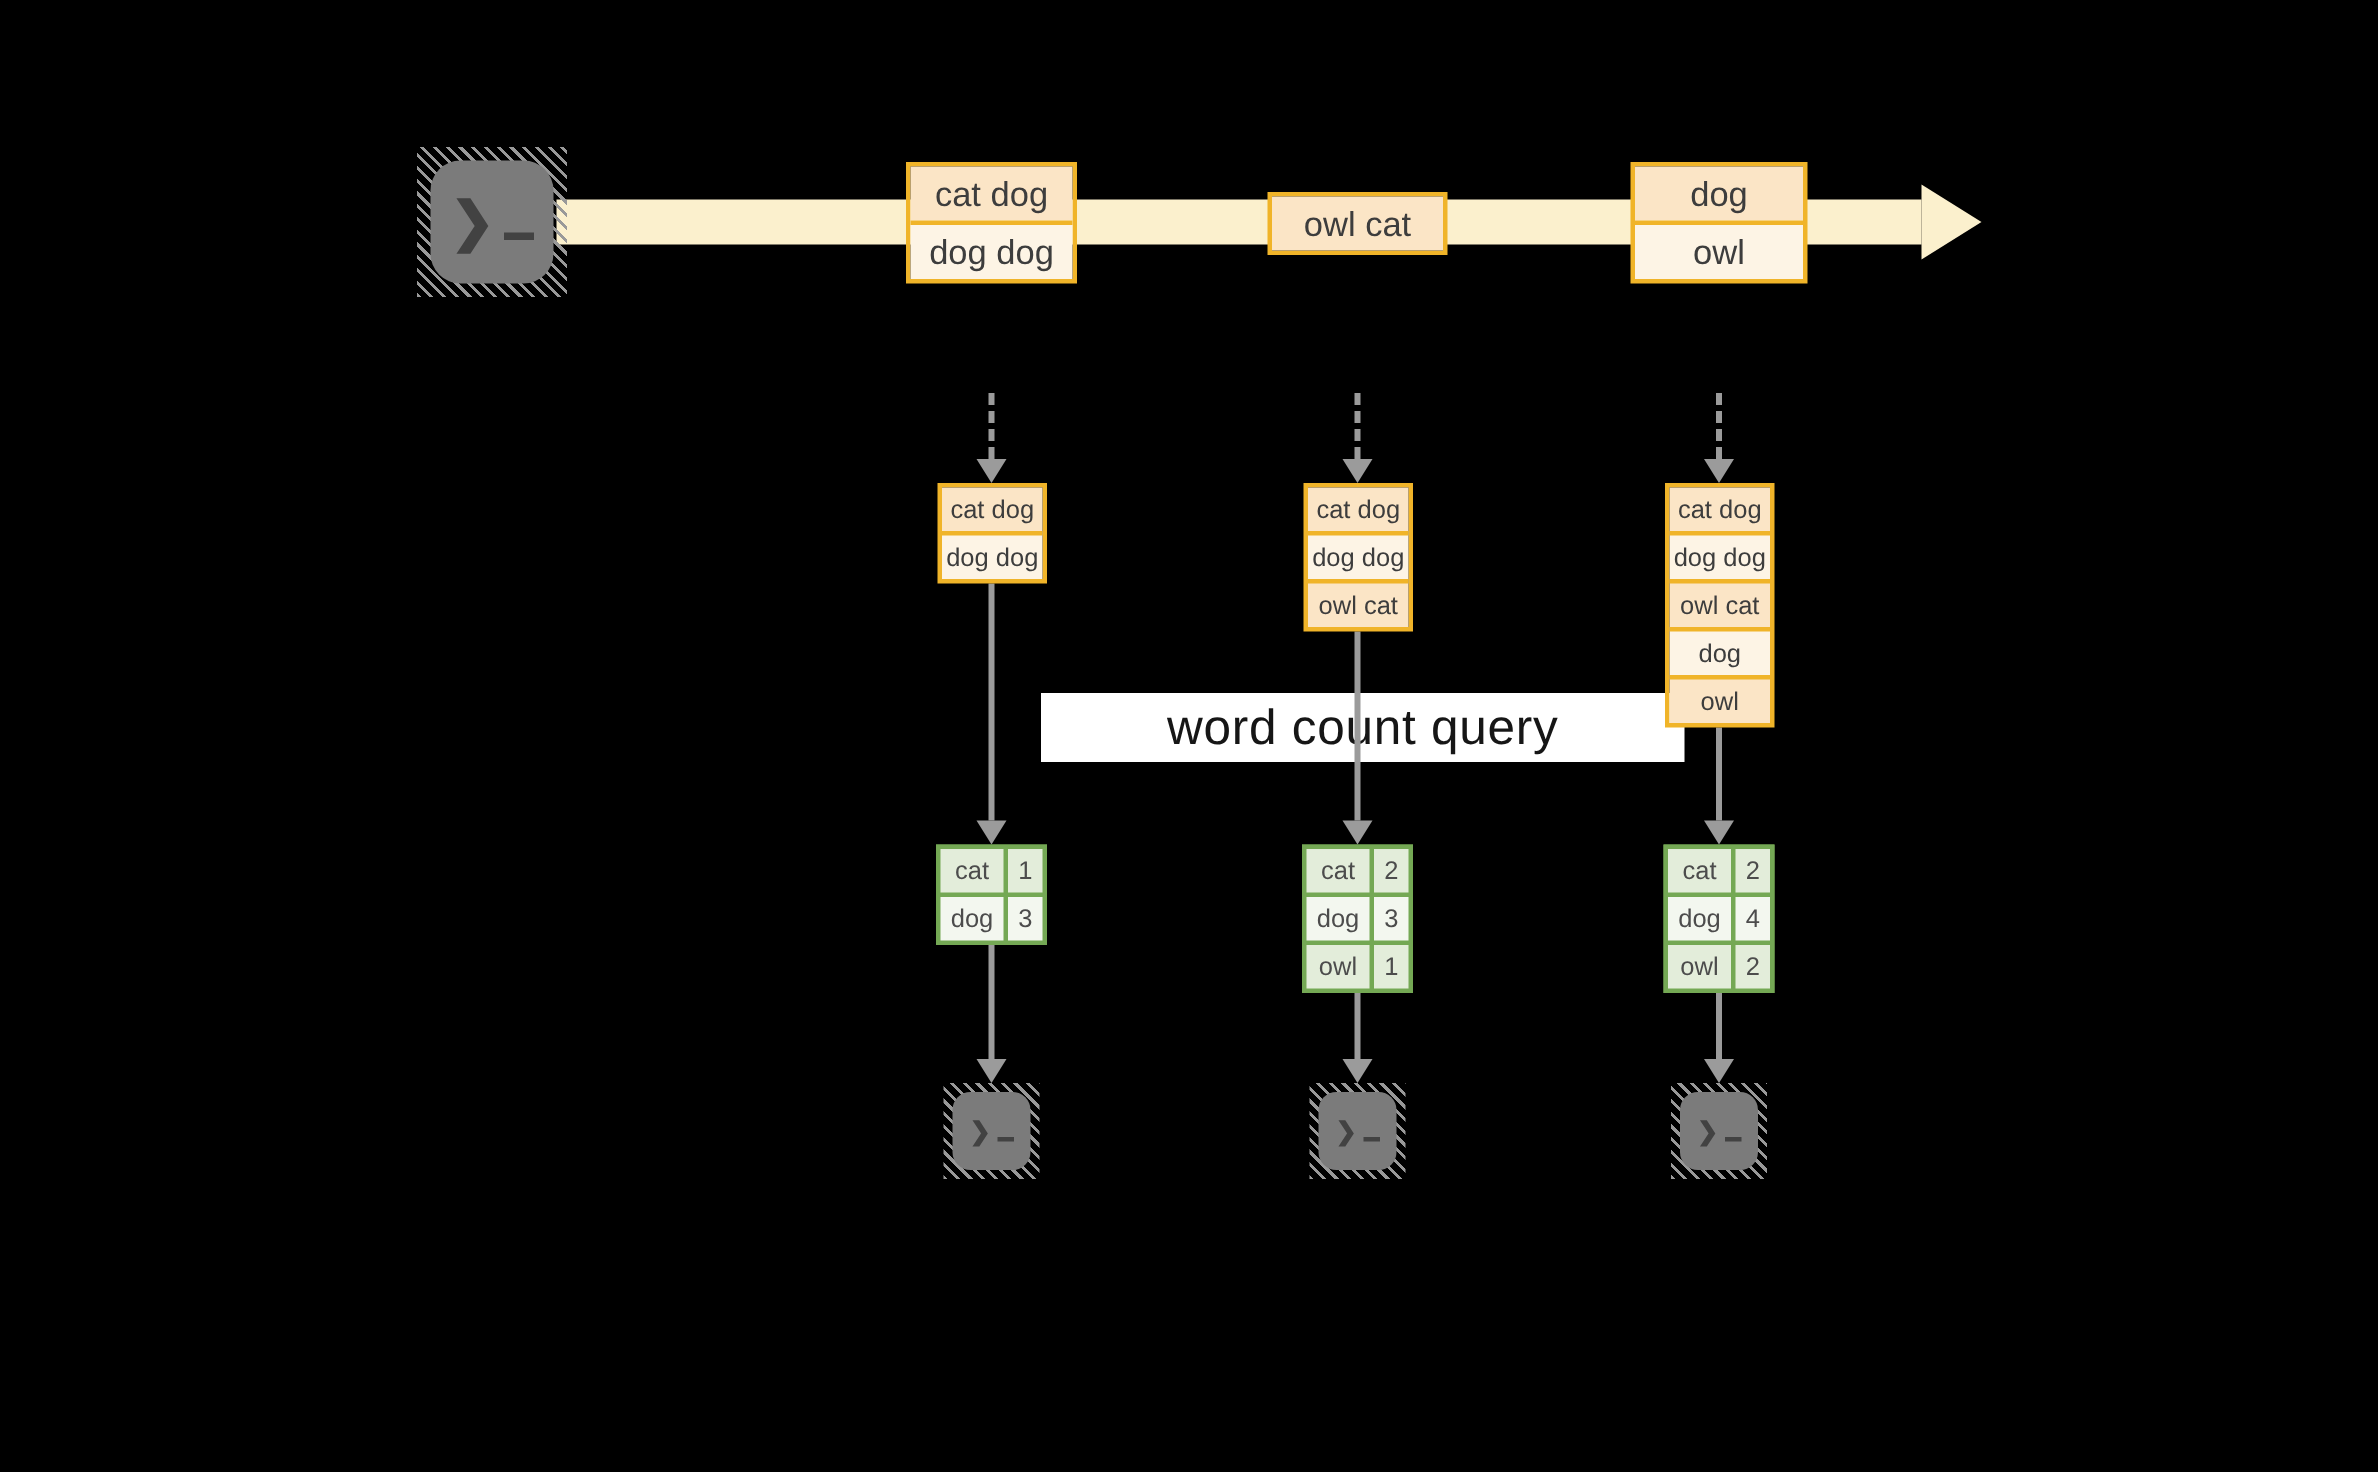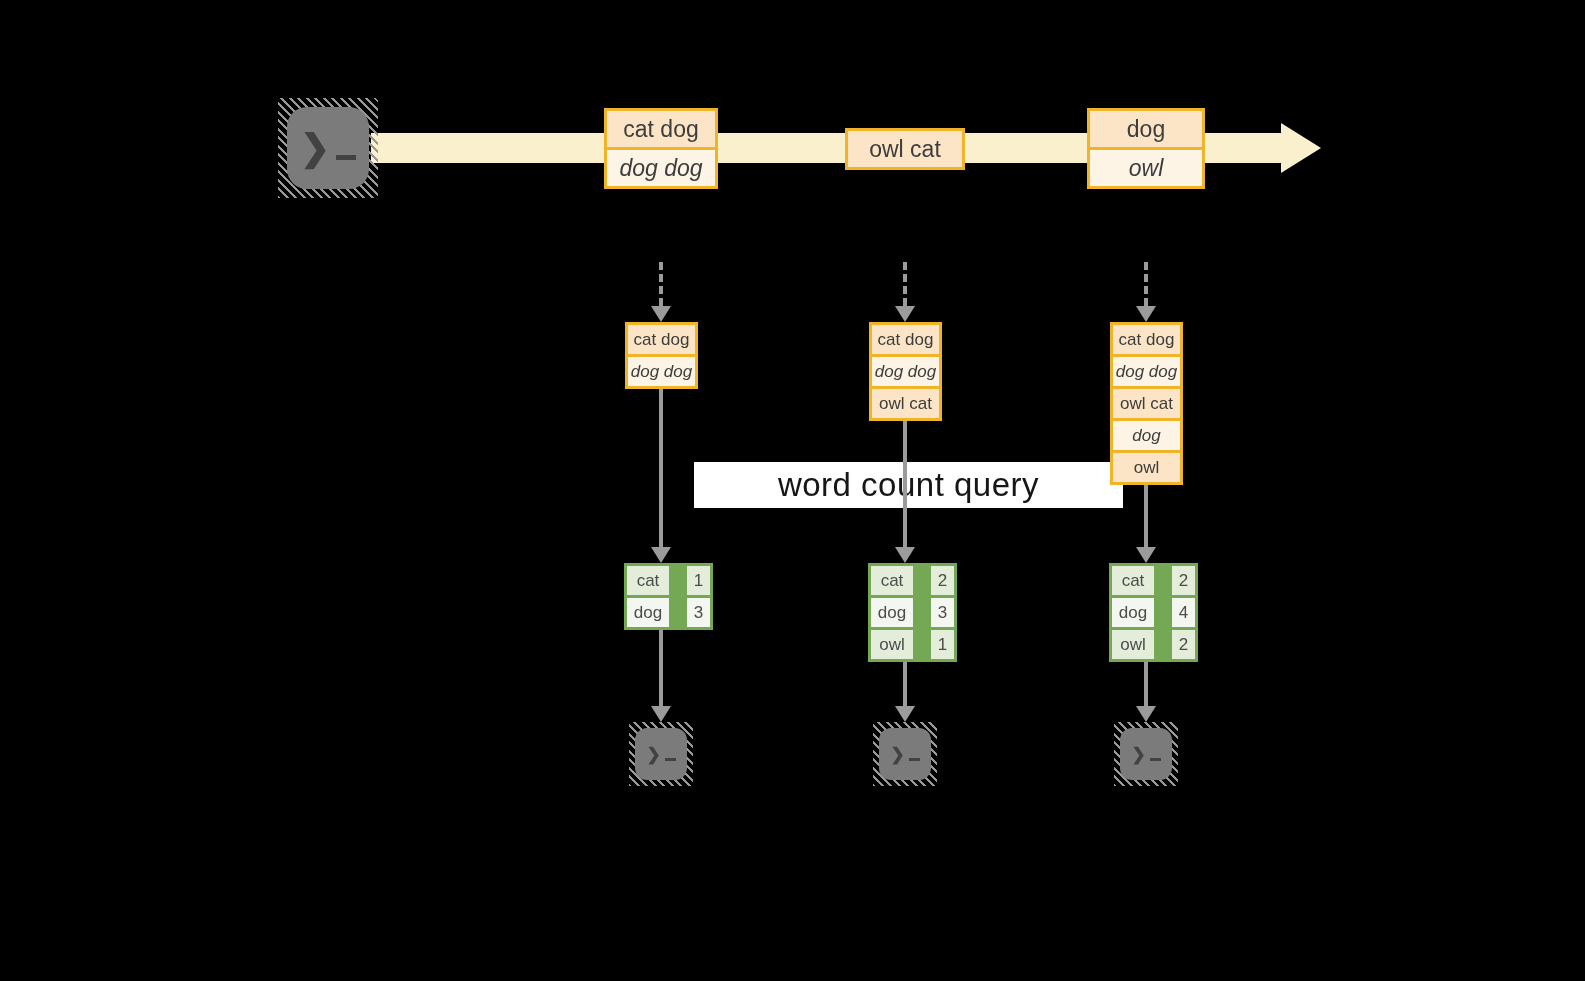--- a/index.html
+++ b/index.html
@@ -20,36 +20,36 @@
   
   .msg-box{position:absolute;border:3px solid var(--amber);z-index:3;}
   .msg-row{height:36px;display:flex;align-items:center;justify-content:center;
     font-size:23px;color:var(--text);}
   .msg-row + .msg-row{border-top:3px solid var(--amber);}
   .stack-box{position:absolute;border:3px solid var(--amber);z-index:3;}
   .stack-row{height:29px;display:flex;align-items:center;justify-content:center;
     font-size:17px;color:var(--text);}
   .stack-row + .stack-row{border-top:3px solid var(--amber);}
   .dark{background:var(--peach-dark);}
-  .light{background:var(--peach-light);font-style:italic;}
+  .light{background:var(--peach-light);}
 
   
   .vline{position:absolute;width:4px;background:var(--gray);z-index:2;}
   .vline-dashed{position:absolute;width:0;border-left:4px dashed var(--gray);z-index:2;}
   .tri-down{position:absolute;width:0;height:0;border-left:10px solid transparent;
     border-right:10px solid transparent;border-top:16px solid var(--gray);z-index:2;}
 
   
   .banner{position:absolute;background:#ffffff;z-index:1;display:flex;align-items:center;
     justify-content:center;font-size:33px;font-weight:300;color:#161616;letter-spacing:.5px;}
 
   
   .count-table{position:absolute;display:flex;flex-direction:column;gap:3px;
     border:3px solid var(--green);background:var(--green);z-index:3;}
-  .count-row{display:flex;gap:18px;}
+  .count-row{display:flex;gap:3px;}
   .count-word{width:42px;height:29px;display:flex;align-items:center;justify-content:center;
     font-size:17px;color:#4c4c4c;}
   .count-num{width:23px;height:29px;display:flex;align-items:center;justify-content:center;
     font-size:17px;color:#4c4c4c;}
   .g-dark .count-word,.g-dark .count-num{background:var(--green-dark);}
   .g-light .count-word,.g-light .count-num{background:var(--green-light);}
 
   
   .terminal{position:absolute;z-index:3;
     background:repeating-linear-gradient(45deg,#999999 0 2px,rgba(0,0,0,0) 2px 6px);}

